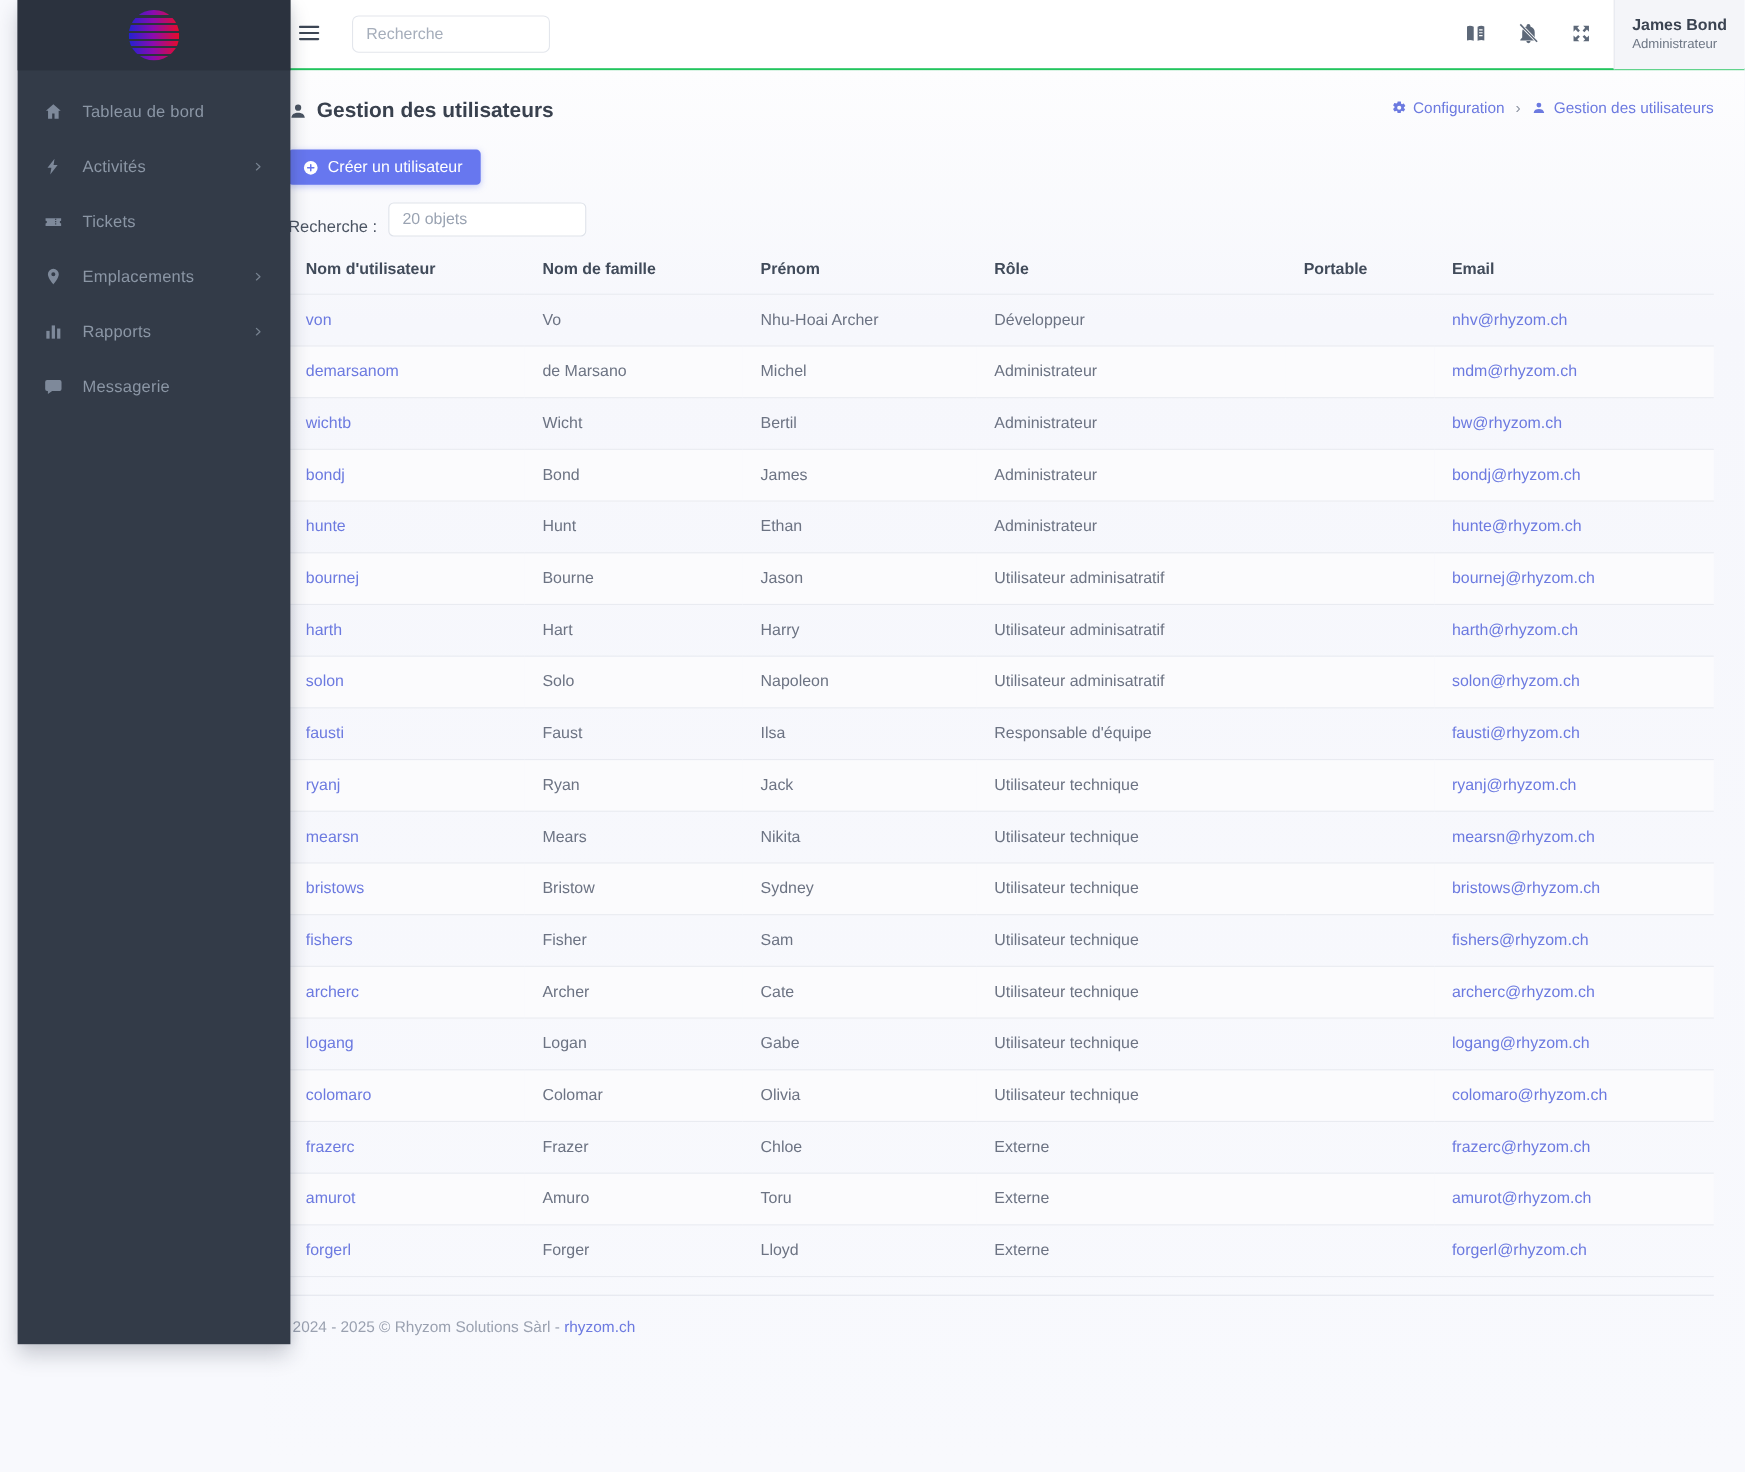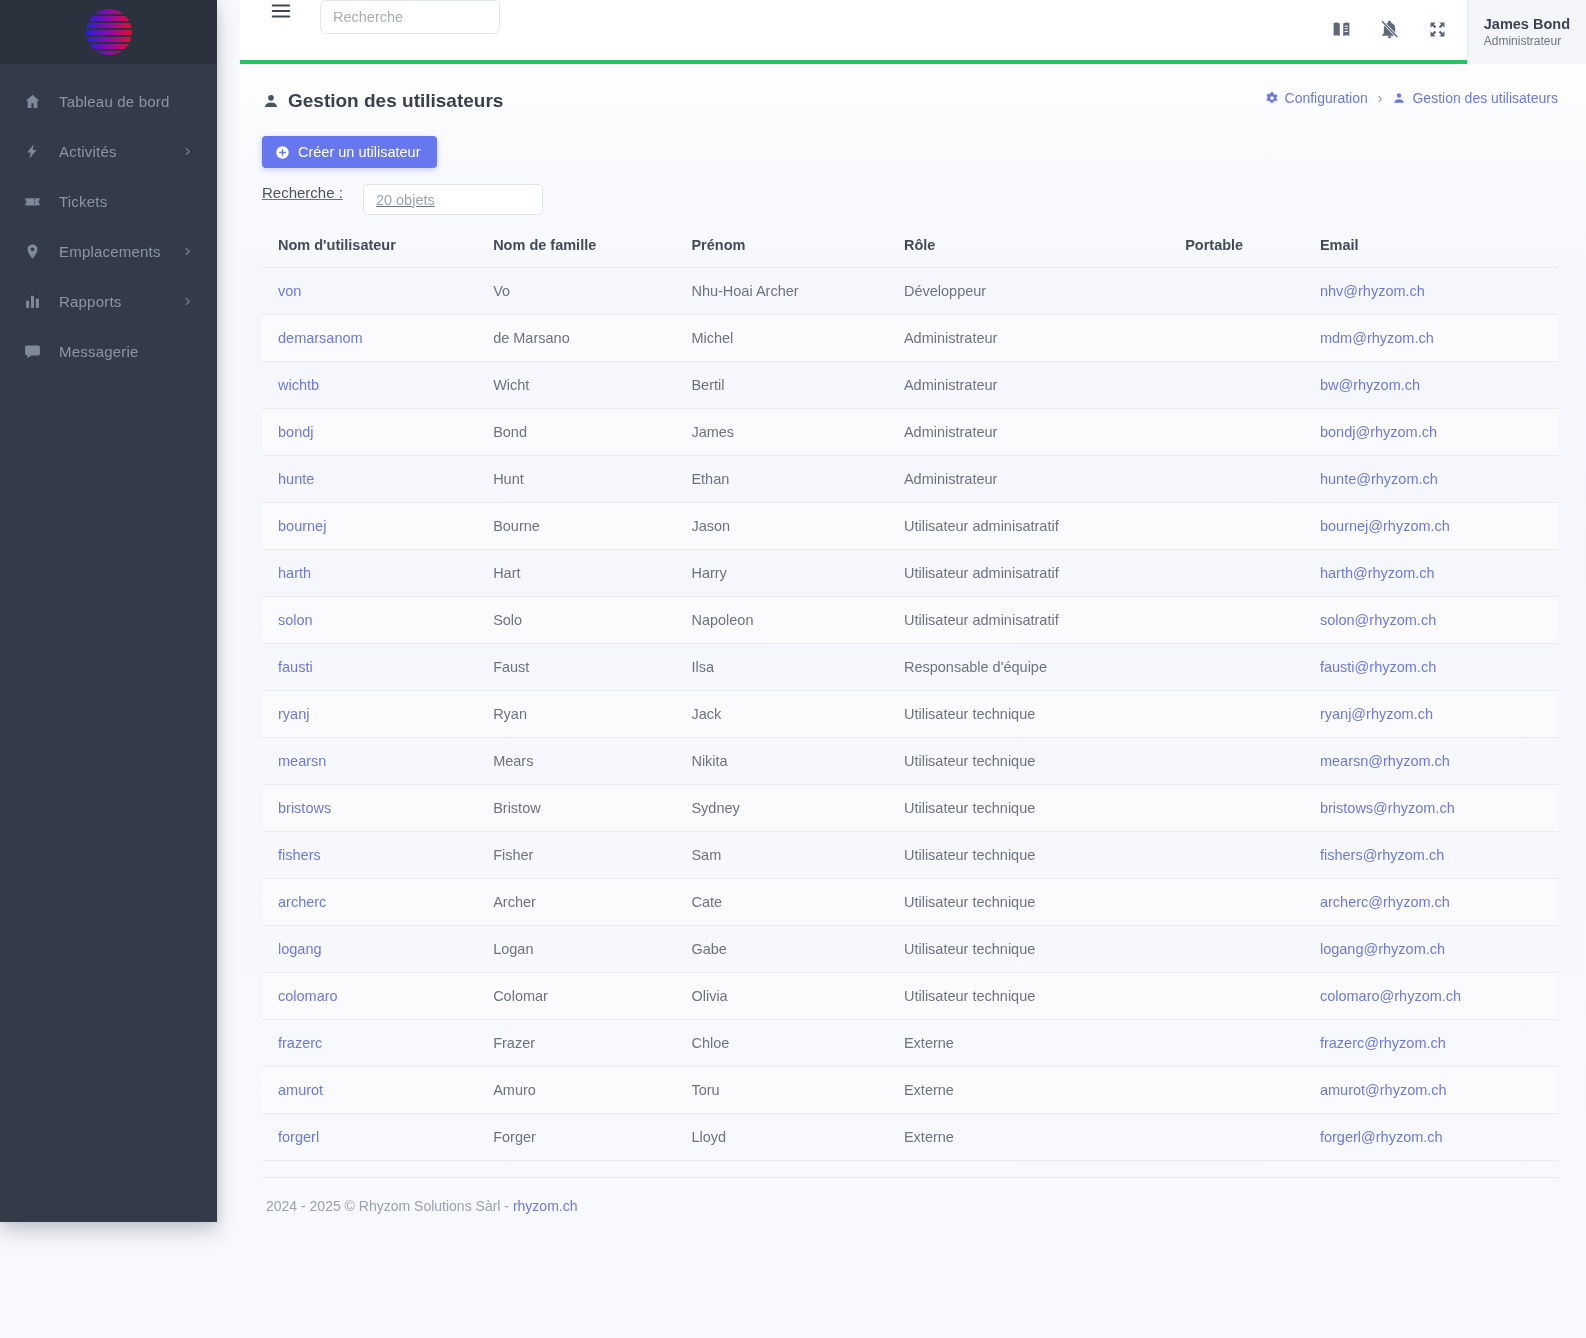--- a/index.html
+++ b/index.html
@@ -13,21 +13,21 @@
   :root{
     --accent:#6777ef;
     --link:#6c7ae0;
     --sidebar-bg:#333b48;
     --sidebar-head:#2b323e;
   }
   svg{ display:block; }
 
   
   .sidebar{
-    position:absolute; top:0; left:0; width:217px; height:1222px;
+    position:absolute; top:0; left:16px; width:248px; height:1222px;
     background:var(--sidebar-bg);
     box-shadow:2px 0 8px rgba(30,40,60,.08), 0 10px 18px rgba(30,40,60,.22);
     z-index:5;
   }
   .sidebar-head{
     height:64px; background:var(--sidebar-head);
     display:flex; align-items:center; justify-content:center;
   }
   .logo{
     width:46px; height:46px; border-radius:50%;
@@ -44,22 +44,22 @@
   .side-icon{ width:17px; height:17px; color:#7e899a; flex:0 0 17px; }
   .side-icon svg{ width:17px; height:17px; fill:currentColor; }
   .side-label{ margin-left:18px; flex:1; letter-spacing:.2px; }
   .side-caret{ width:11px; height:11px; color:#76818f; }
   .side-caret svg{ width:11px; height:11px; }
 
   
   .main{ margin-left:240px; height:100%; display:flex; flex-direction:column; }
 
   .topbar{
-    height:64px; background:#ffffff; border-bottom:4px solid #22c55e;
-    display:flex; flex:0 0 64px;
+    height:64px; background:#ffffff; border-bottom:2px solid #22c55e;
+    display:flex; align-items:center; flex:0 0 64px;
   }
   .hamburger{
     width:24px; height:24px; color:#3c4654; margin-left:30px; cursor:pointer;
   }
   .hamburger svg{ width:22px; height:22px; }
   .topbar-search{
     margin-left:26px; width:180px; height:34px;
     border:1px solid #e3e6ec; border-radius:6px;
     padding:0 12px; font-size:14.5px; color:#55606e; outline:none;
     font-family:"Liberation Sans",sans-serif;
@@ -103,21 +103,21 @@
     margin-top:24px; align-self:flex-start;
     display:flex; align-items:center; gap:8px;
     background:var(--accent); color:#ffffff; border:none; border-radius:4px;
     padding:8px 16px 8px 13px; font-size:14.5px; cursor:pointer;
     font-family:"Liberation Sans",sans-serif;
     box-shadow:0 2px 6px rgba(103,119,239,.35);
   }
   .btn-icon{ width:15px; height:15px; }
   .btn-icon svg{ width:15px; height:15px; }
 
-  .filter-row{ margin-top:16px; display:flex; align-items:flex-start; gap:20px;text-decoration:underline; }
+  .filter-row{ margin-top:16px; display:flex; align-items:flex-end; gap:10px; }
   .filter-label{ font-size:15px; color:#4b5462; }
   .filter-input{
     width:180px; height:31px; border:1px solid #dfe3ea; border-radius:5px;
     padding:0 12px; font-size:14.5px; color:#55606e; outline:none; background:#fff;
     font-family:"Liberation Sans",sans-serif;
   }
   .filter-input::placeholder{ color:#9aa3b2; }
 
   table.users{
     margin-top:8px; width:100%; border-collapse:collapse; table-layout:fixed;

